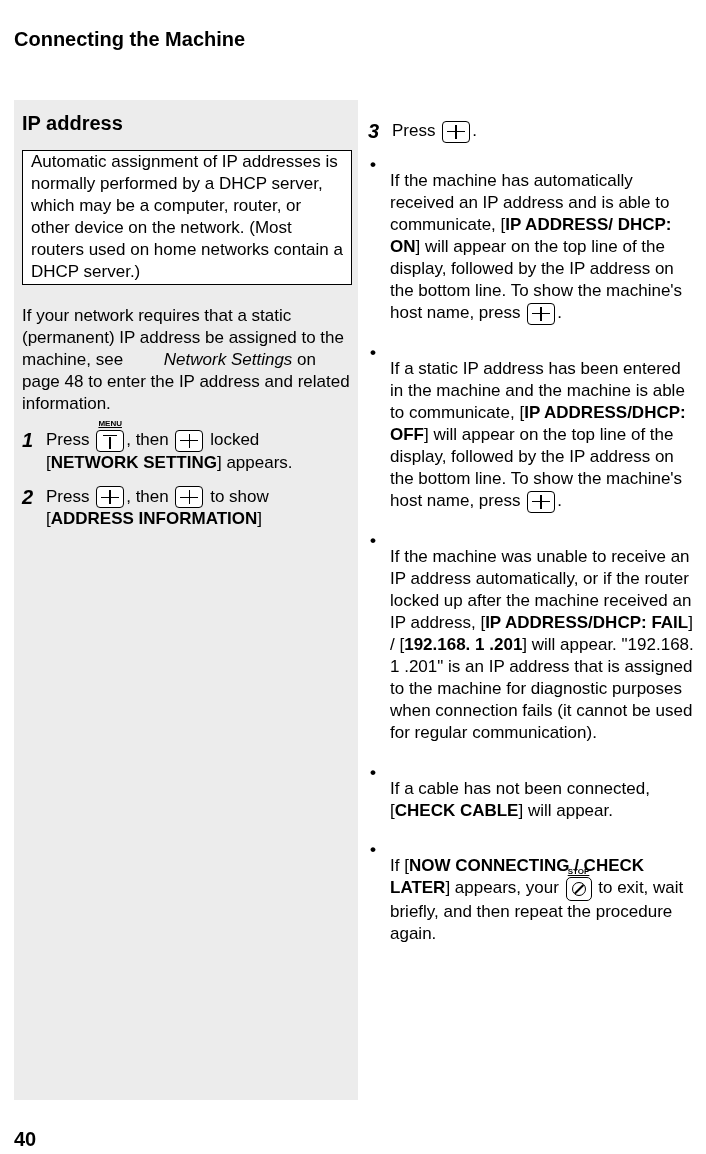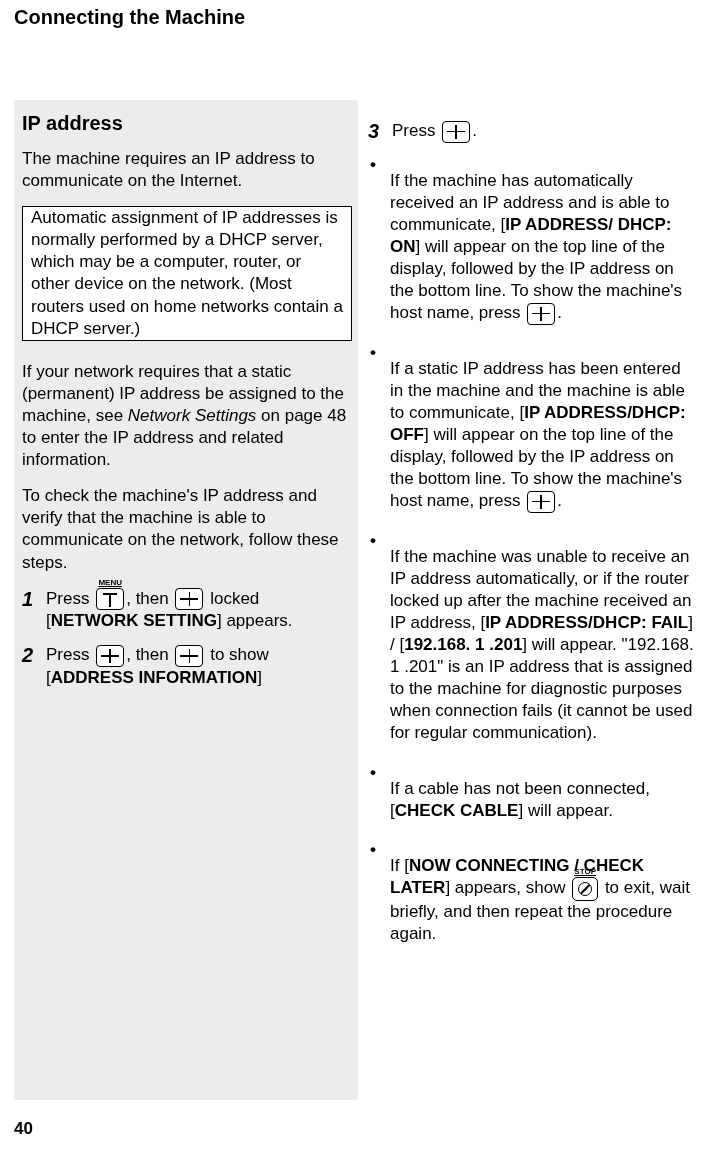--- a/index.html
+++ b/index.html
@@ -11,21 +11,21 @@
     line-height: 1.3;
     color: #000;
     width: 706px;
     height: 1154px;
     position: relative;
     background: #fff;
   }
   .page-header {
     font-weight: bold;
     font-size: 20px;
-    padding: 4px 20px 0 14px;
+    padding: 26px 20px 0 14px;
   }
   .columns {
     position: absolute;
     top: 100px;
     left: 14px;
     right: 8px;
     bottom: 54px;
     display: flex;
     gap: 10px;
   }
@@ -157,44 +157,42 @@
   }
   .btn.stop::after {
     content: "";
     position: absolute;
     left: 50%; top: 50%;
     width: 1.5px; height: 12px;
     background: #000;
     transform: translate(-50%, -50%) rotate(45deg);
   }
   strong.term { font-weight: bold; }
-  em.ref { font-style: italic; }
+  em.ref { font-style: italic; margin-left: 36px; }
   .page-num {
     position: absolute;
-    bottom: 14px;
+    bottom: 2px;
     left: 14px;
     font-weight: bold;
-    font-size: 17px;
+    font-size: 20px;
   }
 </style>
 </head>
 <body>
 
 <div class="page-header">Connecting the Machine</div>
 
 <div class="columns">
 
   <div class="col col-left">
     <h2 class="section">IP address</h2>
-    <p class="body">The machine requires an IP address to communicate on the Internet.</p>
     <div class="note-box">Automatic assignment of IP addresses is normally performed by a DHCP server, which may be a computer, router, or other device on the network. (Most routers used on home networks contain a DHCP server.)</div>
     <p class="body">
       <span>If your network requires that a static (permanent) IP address be assigned to the machine, see </span><em class="ref">Network Settings</em><span> on page 48 to enter the IP address and related information.</span>
     </p>
-    <p class="body">To check the machine's IP address and verify that the machine is able to communicate on the network, follow these steps.</p>
 
     <div class="step">
       <div class="step-num">1</div>
       <div class="step-body">
         <span>Press </span><span class="btn-wrap"><span class="btn-label">MENU</span><span class="btn menu"></span></span><span>, then </span><span class="btn nav"></span><span> locked [</span><strong class="term">NETWORK SETTING</strong><span>] appears.</span>
       </div>
     </div>
 
     <div class="step">
       <div class="step-num">2</div>
@@ -236,20 +234,20 @@
     <div class="bullet">
       <div class="bullet-dot">•</div>
       <div class="bullet-body">
         <span>If a cable has not been connected, [</span><strong class="term">CHECK CABLE</strong><span>] will appear.</span>
       </div>
     </div>
 
     <div class="bullet">
       <div class="bullet-dot">•</div>
       <div class="bullet-body">
-        <span>If [</span><strong class="term">NOW CONNECTING / CHECK LATER</strong><span>] appears, show </span><span class="btn-wrap"><span class="btn-label">STOP</span><span class="btn stop"></span></span><span> to exit, wait briefly, and then repeat the procedure again.</span>
+        <span>If [</span><strong class="term">NOW CONNECTING / CHECK LATER</strong><span>] appears, your </span><span class="btn-wrap"><span class="btn-label">STOP</span><span class="btn stop"></span></span><span> to exit, wait briefly, and then repeat the procedure again.</span>
       </div>
     </div>
 
   </div>
 </div>
 
 <div class="page-num">40</div>
 
 </body></html>

